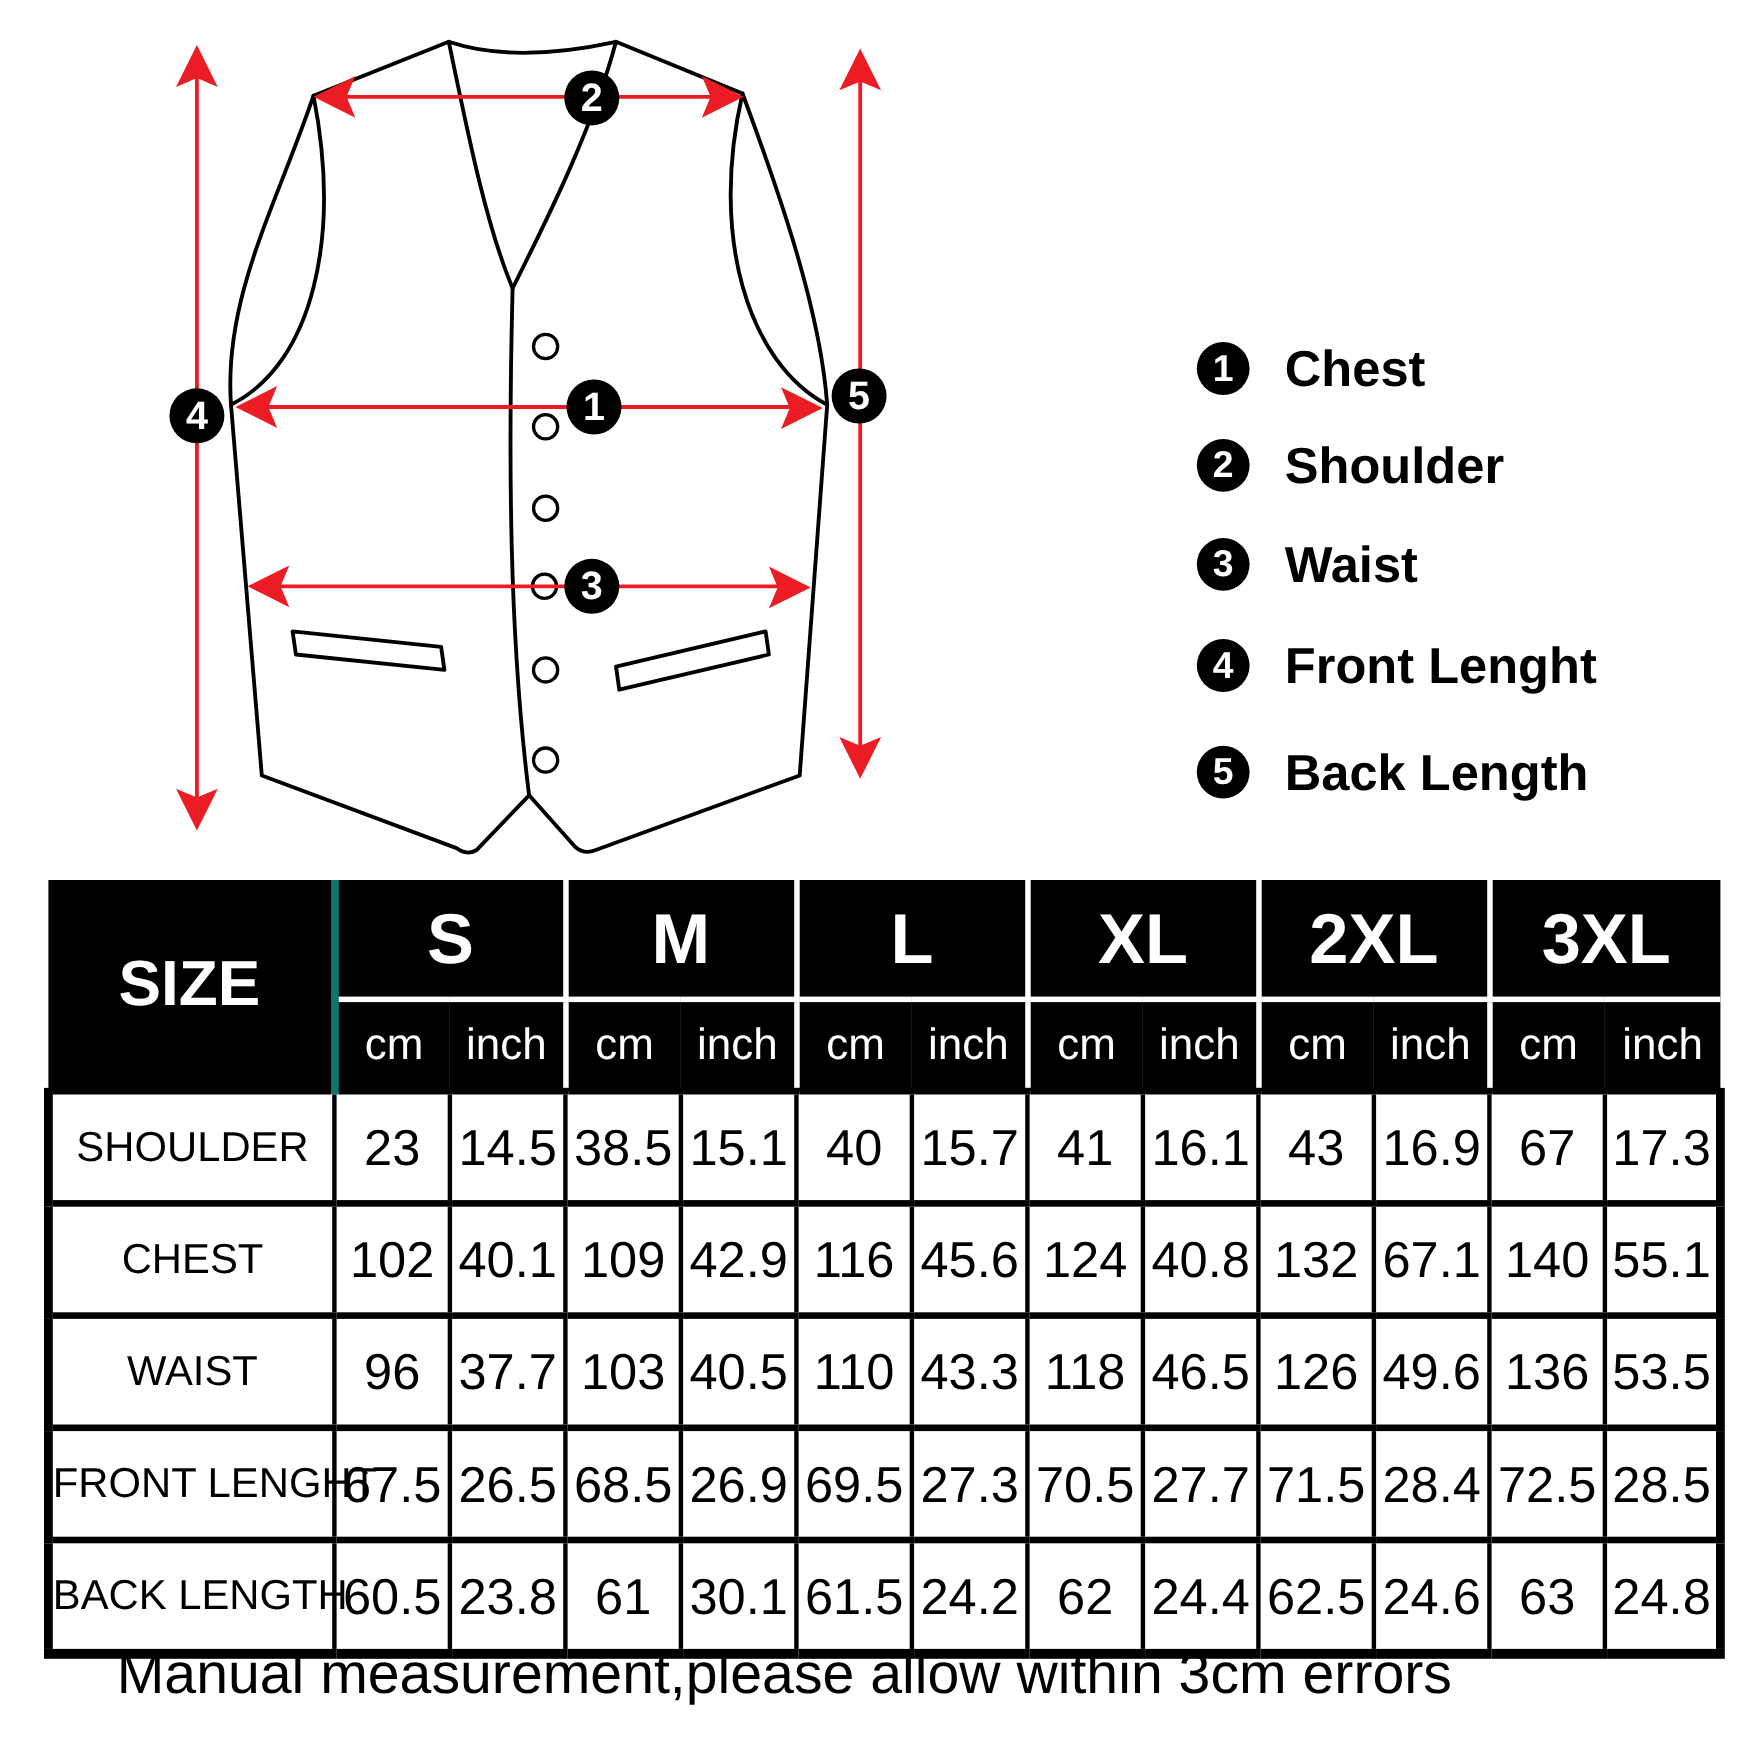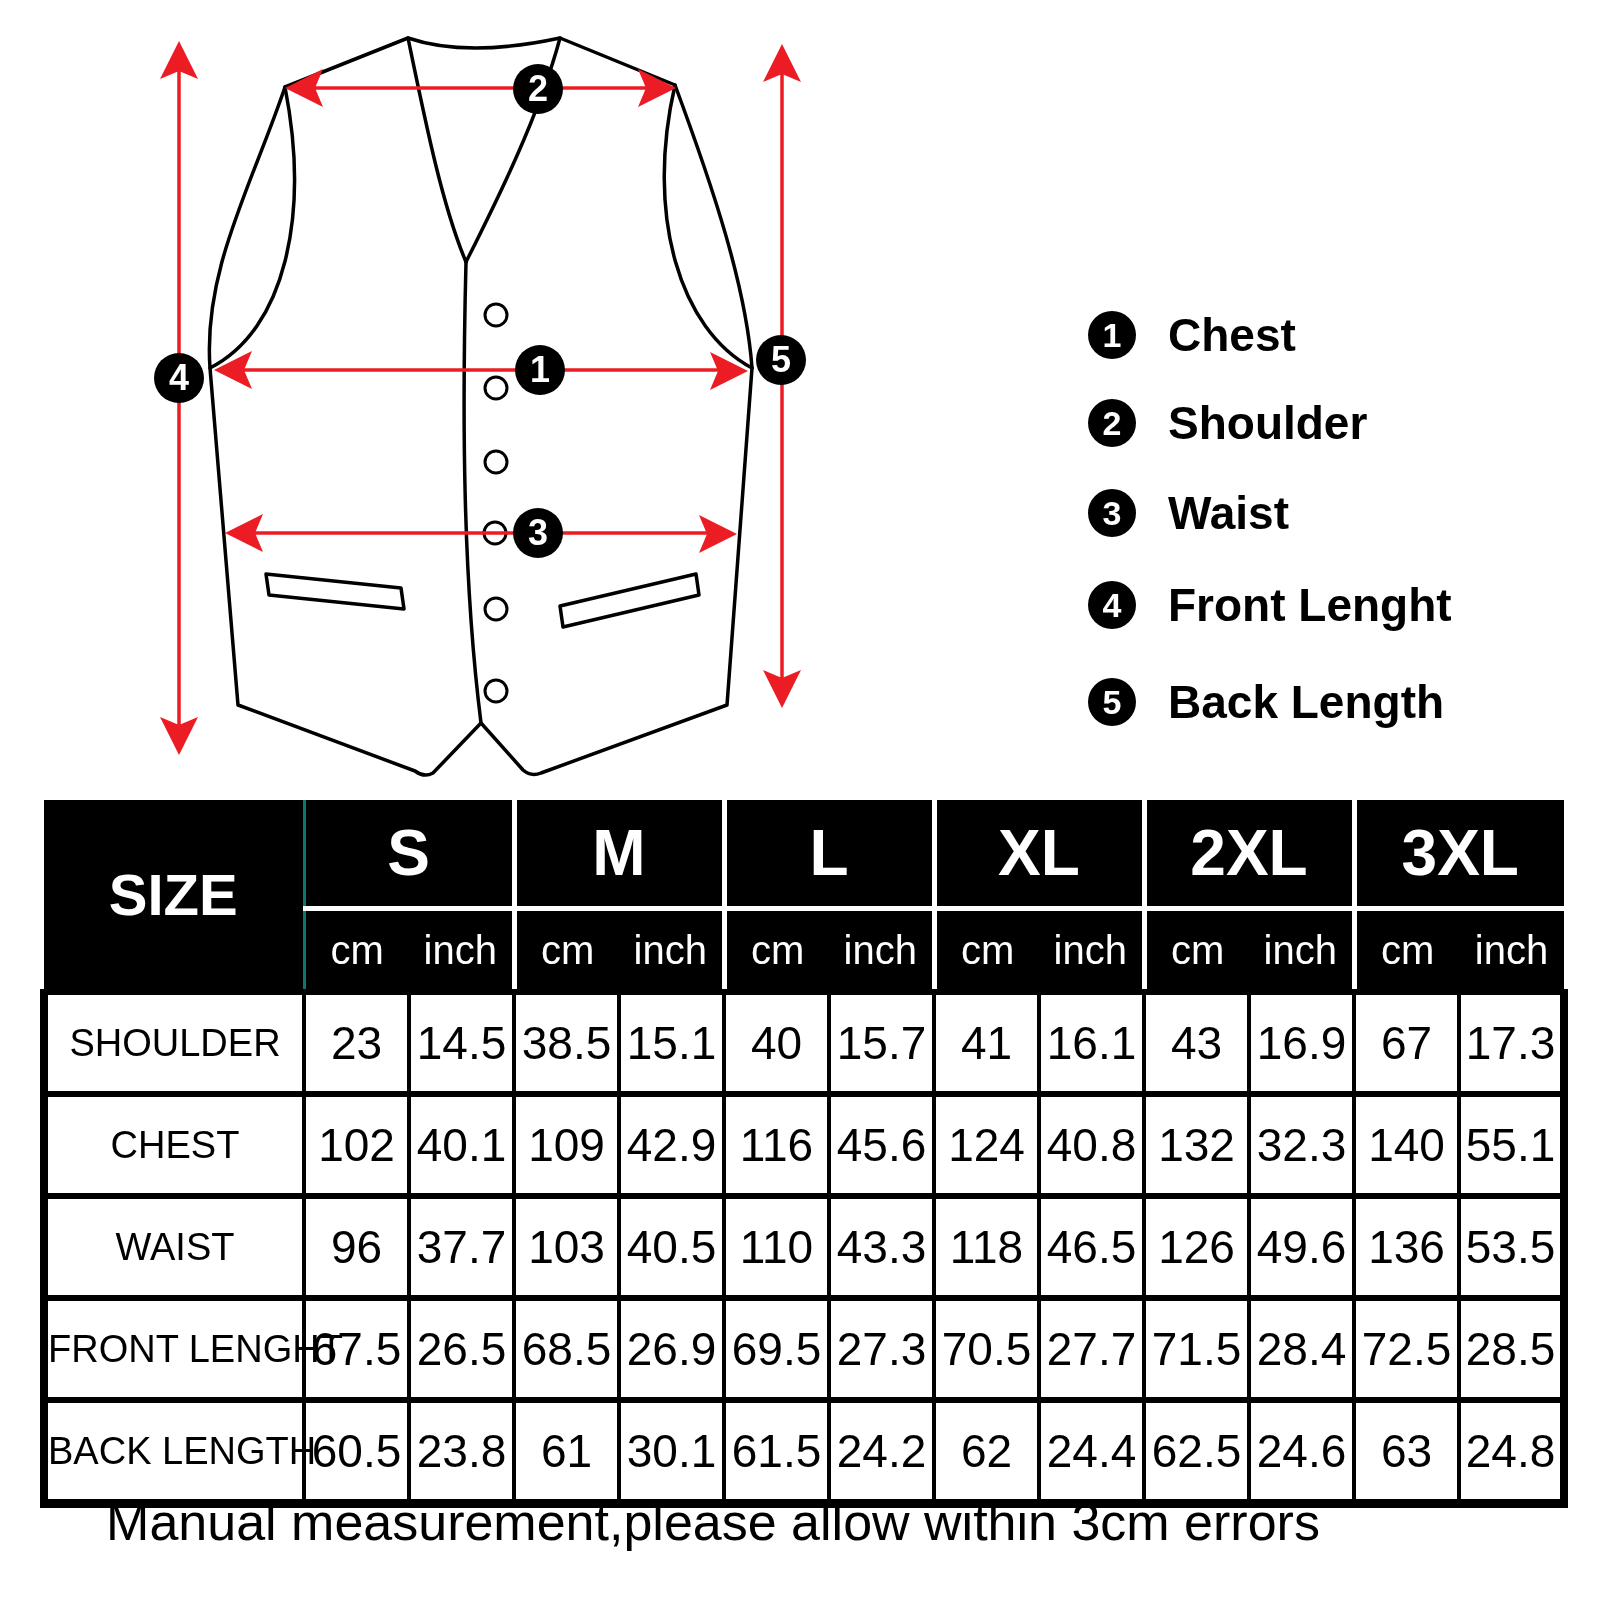--- a/index.html
+++ b/index.html
@@ -27,21 +27,21 @@
     font-size:34px;font-weight:bold;line-height:1;flex:0 0 auto;
   }
   .legend-label{font-size:46px;font-weight:bold;white-space:nowrap;}
 
   
   #size-table{
     position:absolute;left:40px;top:800px;width:1520px;
     border-collapse:collapse;table-layout:fixed;
   }
   #size-table th{background:#000;color:#fff;padding:0;vertical-align:middle;text-align:center;}
-  #size-table th.corner{font-size:58px;font-weight:bold;border-right:3px solid #0f766e;}
+  #size-table th.corner{font-size:58px;font-weight:bold;border-right:7px solid #0f766e;}
   #size-table th.size-name{height:106px;font-size:64px;font-weight:bold;border-right:5px solid #fff;border-bottom:5px solid #fff;}
   #size-table th.size-name.last{border-right:none;}
   #size-table th.unit{height:78px;font-size:40px;font-weight:normal;}
   #size-table th.unit.group-end{border-right:5px solid #fff;}
   #size-table th.unit.last{border-right:none;}
   #size-table td{
     background:#fff;border:4px solid #000;border-top-width:6px;border-bottom-width:6px;
     height:96px;text-align:center;vertical-align:middle;padding:0;
   }
   #size-table td.row-label{font-size:38px;border-left:8px solid #000;white-space:nowrap;}
@@ -221,21 +221,21 @@
           <td class="row-label">CHEST</td>
           <td class="value">102</td>
           <td class="value">40.1</td>
           <td class="value">109</td>
           <td class="value">42.9</td>
           <td class="value">116</td>
           <td class="value">45.6</td>
           <td class="value">124</td>
           <td class="value">40.8</td>
           <td class="value">132</td>
-          <td class="value">32.3</td>
+          <td class="value">67.1</td>
           <td class="value">140</td>
           <td class="value last-col">55.1</td>
         </tr>
         <tr>
           <td class="row-label">WAIST</td>
           <td class="value">96</td>
           <td class="value">37.7</td>
           <td class="value">103</td>
           <td class="value">40.5</td>
           <td class="value">110</td>

